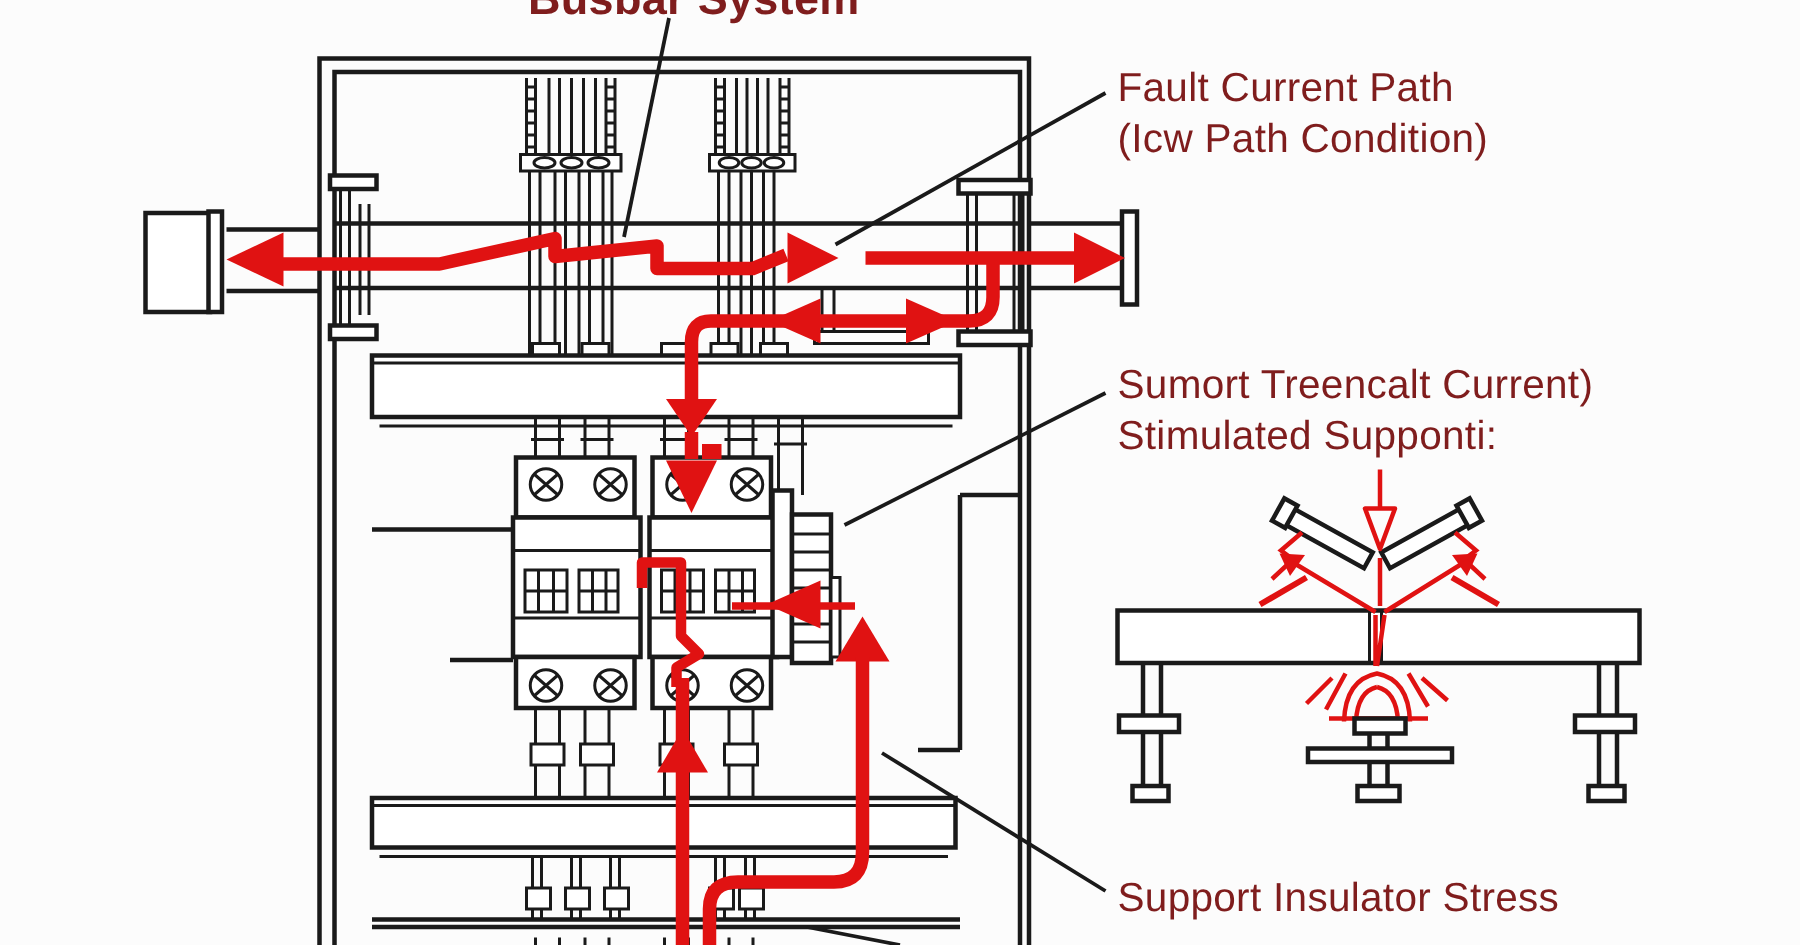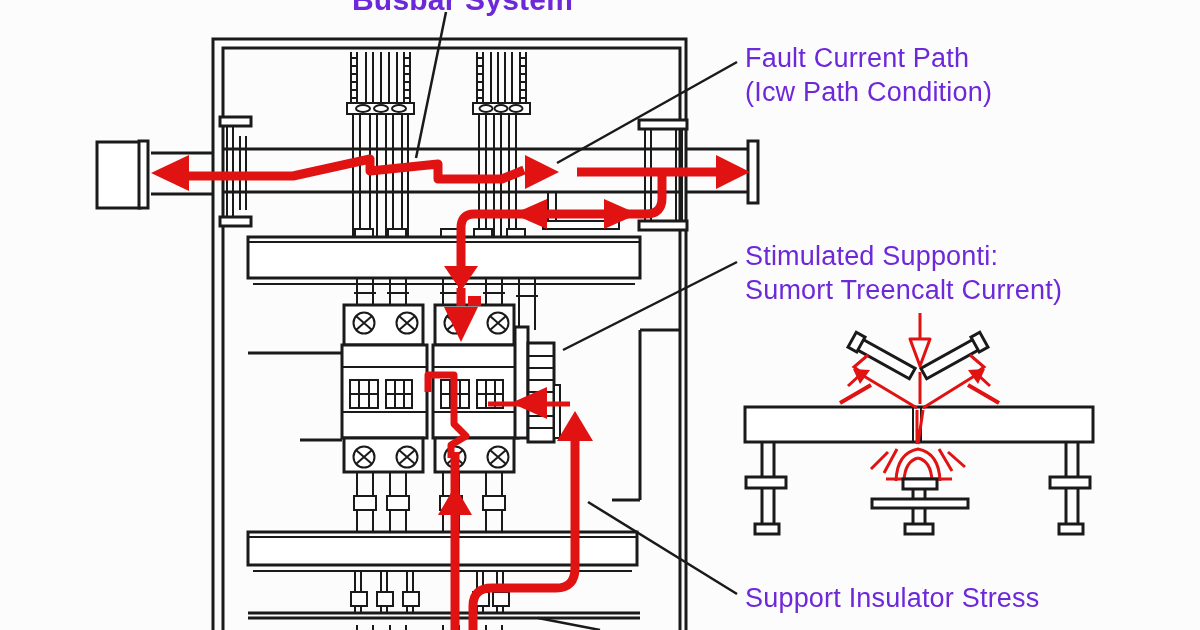--- a/index.html
+++ b/index.html
@@ -5,21 +5,21 @@
   :root{
     --red:#e01212;
     --ink:#1a1a1a;
     --paper:#fcfcfc;
   }
   html,body{margin:0;padding:0;background:#fff;}
   .stage{
     position:relative;width:1200px;height:630px;overflow:hidden;
     background:var(--paper);
     font-family:"Liberation Sans", sans-serif;
-    color:#6d28d9;
+    color:#7f1d1d;
   }
   .stage svg{position:absolute;left:0;top:0;}
   
   .k  {stroke:var(--ink);stroke-width:3;fill:none;}
   .k2 {stroke:var(--ink);stroke-width:2;fill:none;}
   .kl {stroke:var(--ink);stroke-width:2.5;fill:none;}
   .w  {stroke:var(--ink);stroke-width:3;fill:#fff;}
   .w2 {stroke:var(--ink);stroke-width:2;fill:#fff;}
   .r  {stroke:var(--red);stroke-width:9;fill:none;stroke-linejoin:round;stroke-linecap:butt;}
   .r7 {stroke:var(--red);stroke-width:7;fill:none;stroke-linejoin:round;}
@@ -271,18 +271,18 @@
 </svg>
 
   <div class="label title" style="left:352px;top:-16px;">Busbar System</div>
 
   <div class="label" style="left:745px;top:41px;">
     <div>Fault Current Path</div>
     <div>(Icw Path Condition)</div>
   </div>
 
   <div class="label" style="left:745px;top:239px;">
+    <div>Sumort Treencalt Current)</div>
     <div>Stimulated Supponti:</div>
-    <div>Sumort Treencalt Current)</div>
   </div>
 
   <div class="label" style="left:745px;top:581px;">Support Insulator Stress</div>
 </div>
 
 </body></html>

